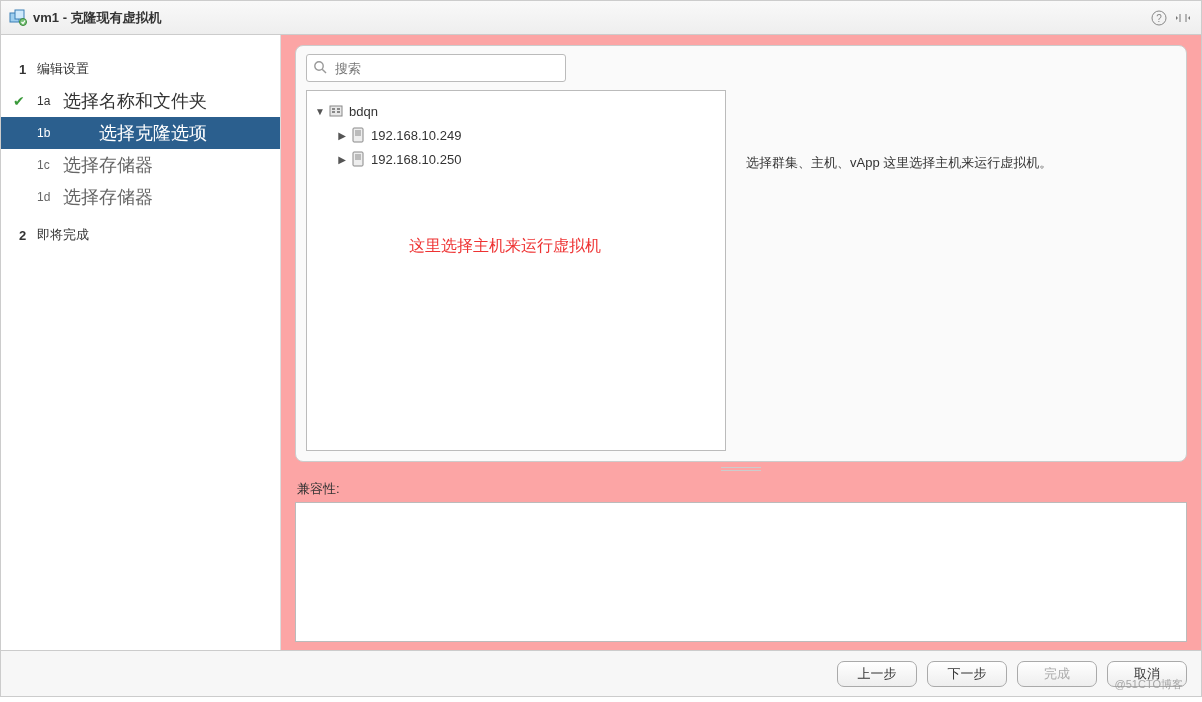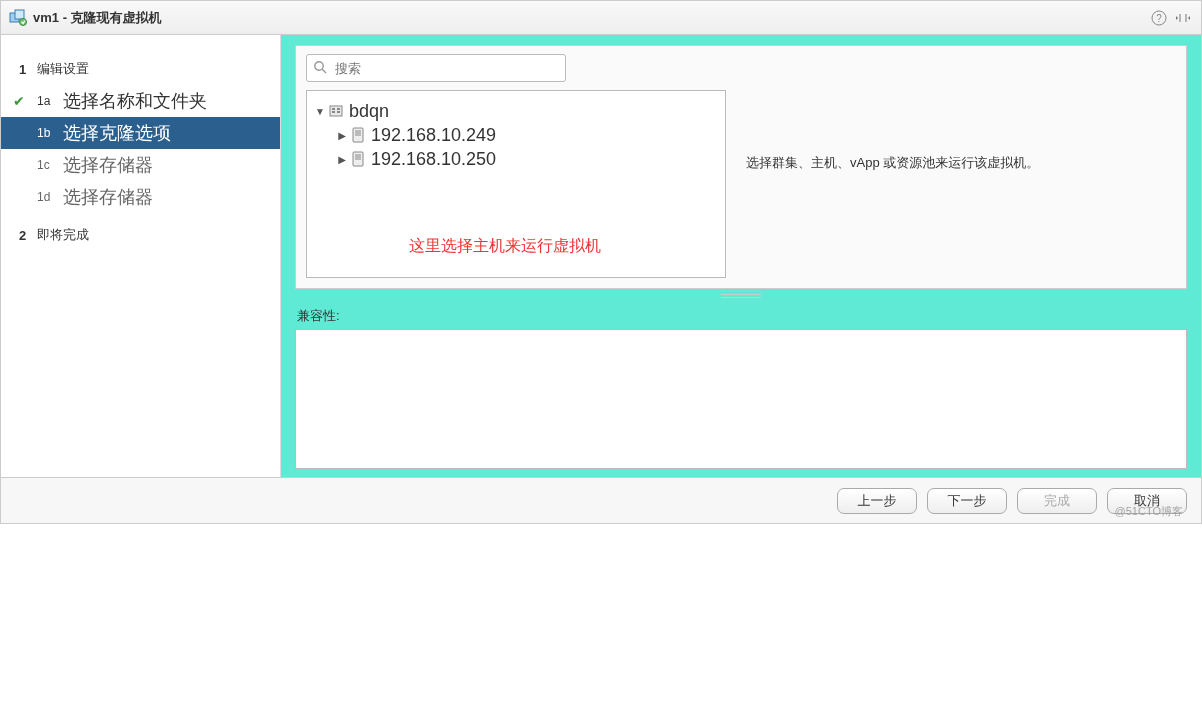--- a/index.html
+++ b/index.html
@@ -1,45 +1,45 @@
 <!DOCTYPE html>
 <html><head>
 <meta charset="utf-8">
 <style>
   * { box-sizing: border-box; }
   html, body { margin:0; padding:0; height:100%; font-family: Arial, "Microsoft YaHei", sans-serif; font-size:13px; color:#333; background:#fff; }
-  .dialog { width:1202px; height:524px; display:flex; flex-direction:column; border:1px solid #ccc; background:#5eead4; }
+  .dialog { width:1202px; height:697px; display:flex; flex-direction:column; border:1px solid #ccc; background:#fca5a5; }
   .titlebar { height:34px; background:linear-gradient(#f9f9f9,#eeeeee); border-bottom:1px solid #ccc; display:flex; align-items:center; padding:0 8px; }
   .titlebar .titleicon { width:18px; height:18px; margin-right:6px; display:flex; align-items:center; justify-content:center; }
   .titlebar .title { font-weight:bold; flex:1; color:#333; }
   .titlebar .ctrl { width:20px; height:20px; display:flex; align-items:center; justify-content:center; margin-left:4px; cursor:pointer; color:#666; }
   .body { flex:1; display:flex; overflow:hidden; }
   .sidebar { width:280px; border-right:1px solid #ddd; padding-top:18px; background:#fff; }
   .step { display:flex; align-items:center; height:32px; padding-left:18px; position:relative; }
   .step.major .num { font-weight:bold; width:18px; }
   .step.major .lbl { font-weight:normal; }
   .step.sub { padding-left:36px; color:#666; }
   .step.sub .num { width:26px; font-size:12px; }
   .step.sub .lbl { font-size:18px; }
-  .step.sub.active { background:#2b5f8e; color:#fff; }
+  .step.sub.active { background:#2b5f8e; color:#fff;gap:36px; }
   .step.sub.active .num, .step.sub.active .lbl { color:#fff; }
   .step.sub.done { color:#333; }
   .step .check { position:absolute; left:12px; color:#3a9a3a; font-size:14px; }
   .step .num { display:inline-block; }
   .content { flex:1; display:flex; flex-direction:column; padding:10px 14px 0 14px; overflow:hidden; }
-  .upper { flex:1; display:flex; gap:14px; border:1px solid #ccc; border-radius:0; padding:8px 10px 10px 10px; background:#fafafa; position:relative; overflow:hidden; }
+  .upper { flex:1; display:flex; gap:14px; border:1px solid #ccc; border-radius:8px; padding:8px 10px 10px 10px; background:#fafafa; position:relative; overflow:hidden; }
   .treewrap { width:420px; display:flex; flex-direction:column; }
   .searchbox { height:28px; border:1px solid #bbb; border-radius:3px; background:#fff; display:flex; align-items:center; padding:0 6px; margin-bottom:8px; width:260px; }
   .searchbox input { border:none; outline:none; flex:1; height:100%; font-size:13px; color:#555; background:transparent; }
   .searchbox .sicon { width:16px; height:16px; color:#999; margin-right:4px; }
   .tree { flex:1; border:1px solid #bbb; background:#fff; padding:8px 6px; overflow:auto; }
   .tree-row { display:flex; align-items:center; height:24px; cursor:default; }
   .tree-row .tw { width:14px; text-align:center; color:#555; font-size:10px; cursor:pointer; }
   .tree-row .ic { width:18px; height:18px; display:flex; align-items:center; justify-content:center; margin-right:4px; }
-  .tree-row .txt { font-size:18px; }
+  .tree-row .txt { font-size:13px; }
   .annot { position:absolute; color:#e33; font-size:16px; left:113px; top:190px; pointer-events:none; }
   .hint { flex:1; display:flex; align-items:flex-start; padding-top:100px; padding-left:6px; font-size:13px; color:#333; }
   .divider-handle { height:14px; display:flex; align-items:center; justify-content:center; }
   .divider-handle .grip { width:40px; height:4px; border-top:1px solid #ccc; border-bottom:1px solid #ccc; }
   .compat-label { font-size:13px; margin:4px 0 4px 2px; color:#333; }
   .compat-box { height:140px; border:1px solid #bbb; background:#fff; }
   .footer { height:46px; border-top:1px solid #ccc; display:flex; align-items:center; justify-content:flex-end; padding:0 14px; gap:10px; background:#f7f7f7; position:relative; }
   .btn { min-width:80px; height:26px; border:1px solid #aaa; border-radius:7px; background:linear-gradient(#fff,#eee); cursor:pointer; font-size:13px; color:#333; }
   .btn:disabled { color:#aaa; cursor:default; }
   .watermark { position:absolute; right:18px; bottom:4px; font-size:11px; color:#999; opacity:.85; }
@@ -156,21 +156,21 @@
                     <line x1="4" y1="6" x2="10" y2="6" stroke="#888"></line>
                     <line x1="4" y1="8" x2="10" y2="8" stroke="#888"></line>
                   </svg>
               </span>
               <span class="txt">192.168.10.250</span>
             </div>
           </div>
           <div class="annot">这里选择主机来运行虚拟机</div>
         </div>
         <div class="hint">
-          <span>选择群集、主机、vApp 或资源池来运行该虚拟机。</span>
+          <span>选择群集、主机、vApp 这里选择主机来运行虚拟机。</span>
         </div>
       </div>
 
       <div class="divider-handle">
           <div class="grip"></div>
         </div>
 
       <div class="compat-label">兼容性:</div>
       <div class="compat-box"></div>
 

